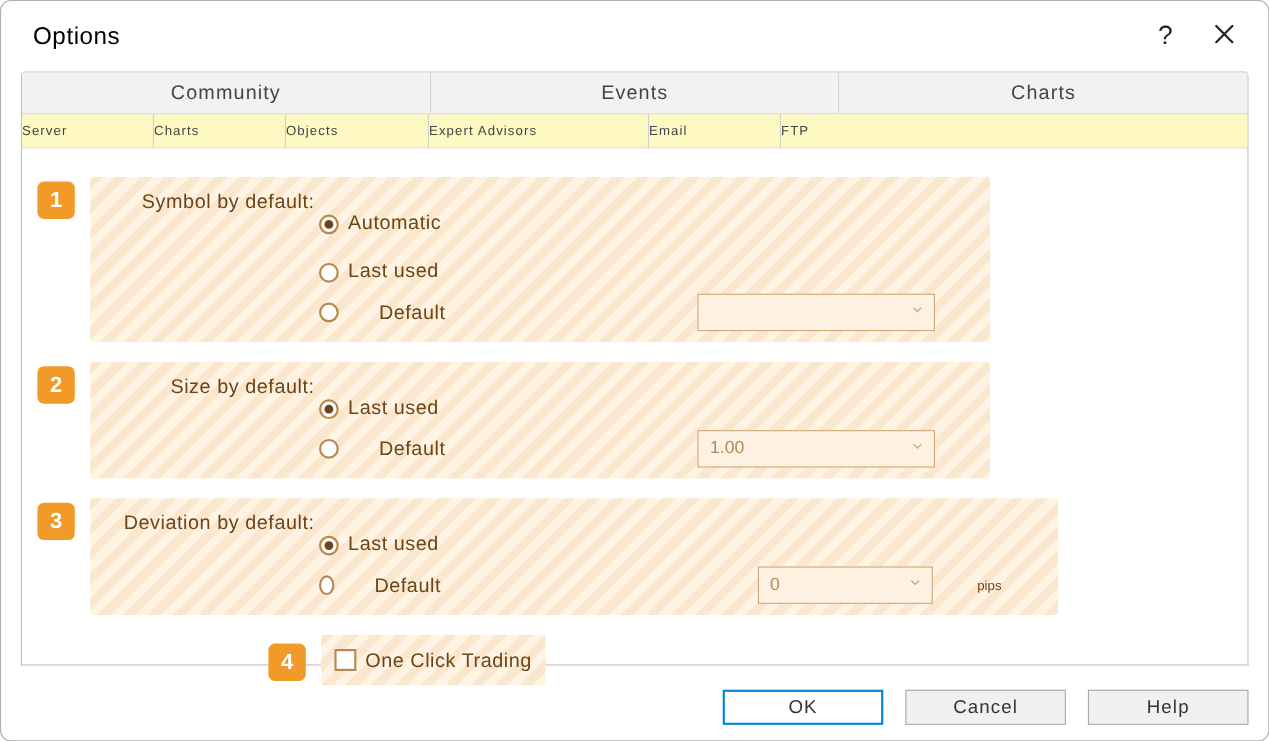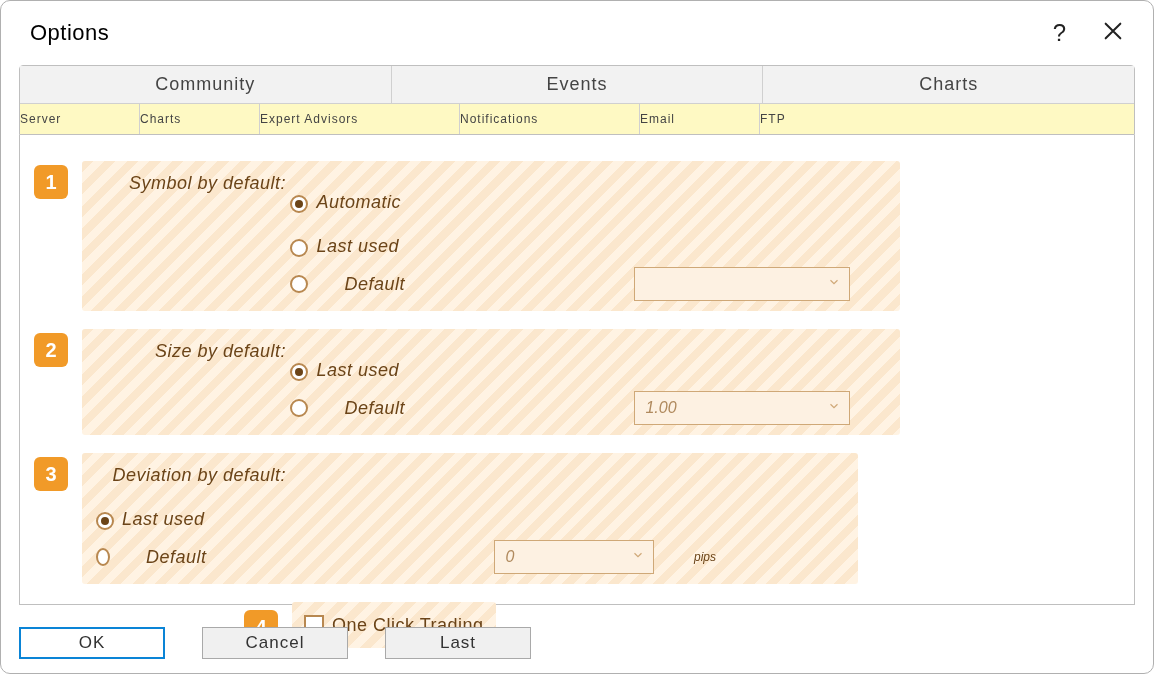--- a/index.html
+++ b/index.html
@@ -56,21 +56,21 @@
     margin: 4px 14px 0 4px;
     flex: 0 0 auto;
   }
   .hatched {
     background: repeating-linear-gradient(135deg,
       #fbe7cd 0px, #fbe7cd 8px,
       #fff3e3 8px, #fff3e3 16px);
     border-radius: 3px;
     padding: 8px 14px 10px 14px;
   }
-  .section .hatched.main { width: 818px; font-style: italic; }
+  .section .hatched.main { width: 818px; }
   .label-col {
     display: inline-block;
     width: 190px;
     text-align: right;
     color: #6b4418;
     font-size: 18px;
     letter-spacing: 0.5px;
     vertical-align: top;
     padding-top: 4px;
   }
@@ -106,21 +106,21 @@
     font-size: 16px;
     position: relative;
     margin-left: auto;
   }
   .combo .chev {
     position: absolute; right: 8px; top: 50%; transform: translateY(-50%);
   }
   .combo .chev svg { width: 14px; height: 14px; }
   .radio-line { display: flex; align-items: center; width: 100%; gap: 28px; }
   .suffix { margin-left: 12px; color: #6b4418; font-size: 12px; }
-  .section3 .hatched.main { width: 776px; }
+  .section3 .hatched.main { width: 880px; }
   .oneclick-row {
     display: flex; align-items: center;
     margin-top: 0px;
     margin-left: 210px;
   }
   .num-badge.n4 { margin-right: 14px; }
   .hatched.inline {
     display: inline-flex; align-items: center;
     padding: 23px 12px;
     height: 40px;
@@ -129,23 +129,23 @@
     width: 20px; height: 20px;
     border: 2px solid #b88850;
     background: #fff;
     margin-right: 8px;
     cursor: pointer;
   }
   .footer {
     position: absolute;
     bottom: 0; left: 0; right: 0;
     height: 60px;
-    display: flex; align-items: center; 
+    display: flex; align-items: center; justify-content: flex-end;
     padding: 0 18px;
-    gap: 37px;
+    gap: 20px;
   }
   .btn {
     width: 146px; height: 32px;
     border: 1px solid #a9a9a9;
     background: #f0f0f0;
     font-size: 17px; color: #333;
     letter-spacing: 1px;
     cursor: pointer;
     display: inline-flex; align-items: center; justify-content: center;
   }
@@ -172,22 +172,22 @@
 
   <div class="tabstrip">
     <div class="tab-row upper">
       <div class="tab">Community</div>
       <div class="tab">Events</div>
       <div class="tab">Charts</div>
     </div>
     <div class="tab-row lower">
       <div class="tab" style="flex:0 0 120px">Server</div>
       <div class="tab" style="flex:0 0 120px">Charts</div>
+      <div class="tab" style="flex:0 0 130px">Objects</div>
       <div class="tab" style="flex:0 0 200px">Expert Advisors</div>
-      <div class="tab" style="flex:0 0 180px">Notifications</div>
       <div class="tab" style="flex:0 0 120px">Email</div>
       <div class="tab" style="flex:1">FTP</div>
     </div>
   </div>
 
   <div class="content">
 
     <div class="section">
       <div class="num-badge">1</div>
       <div class="hatched main">
@@ -274,15 +274,15 @@
         <span class="checkbox"></span>
         <span class="radio-label">One Click Trading</span>
       </div>
     </div>
 
   </div>
 
   <div class="footer">
     <div class="btn primary">OK</div>
     <div class="btn">Cancel</div>
-    <div class="btn">Last</div>
+    <div class="btn">Help</div>
   </div>
 </div>
 
 </body></html>

